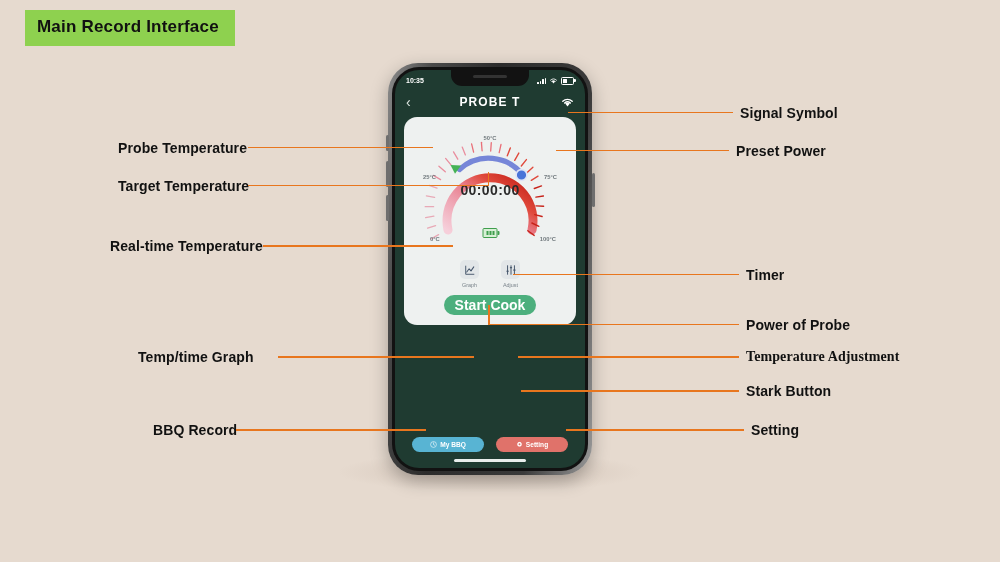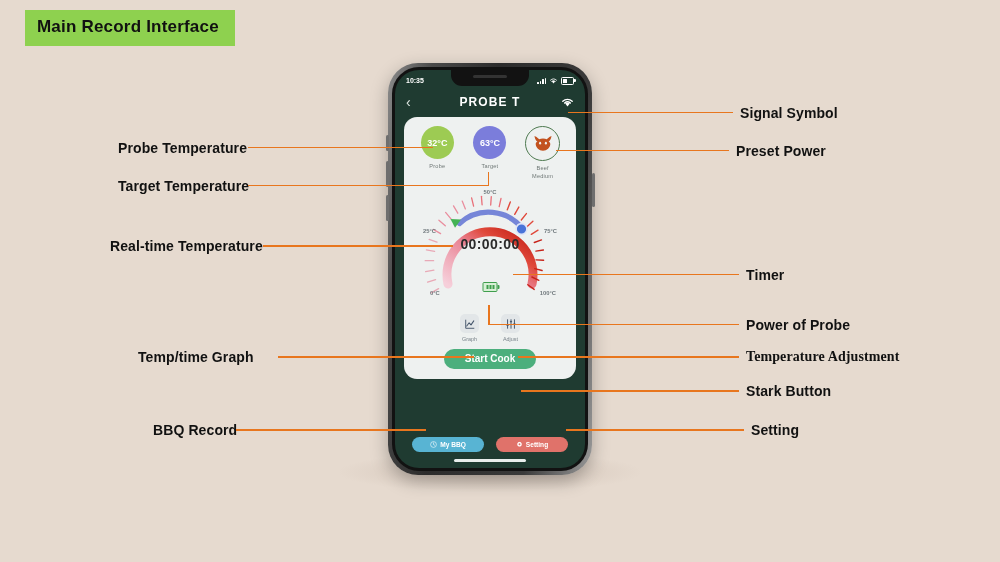--- a/index.html
+++ b/index.html
@@ -130,21 +130,21 @@
   .actionrow{display:flex;justify-content:center;gap:22px;margin-top:2px;}
   .acell{display:flex;flex-direction:column;align-items:center;}
   .abox{
     width:19px;height:19px;border-radius:5px;background:#e2e6e8;
     display:flex;align-items:center;justify-content:center;color:#45566b;
   }
   .alabel{margin-top:2.5px;font-size:5.4px;color:#79838a;}
   .start-btn{
     display:block;margin:7px auto 0 auto;width:92px;height:20px;
     border:none;border-radius:10px;background:#4caf7d;
-    color:#fff;font-size:10px;font-weight:bold;
+    color:#fff;font-size:14px;font-weight:bold;
     font-family:"Liberation Sans", sans-serif;cursor:pointer;
   }
   
   .bottombar{
     position:absolute;left:0;right:0;bottom:16px;
     display:flex;justify-content:center;gap:12px;z-index:8;
   }
   .bbtn{
     width:72px;height:15px;border:none;border-radius:8px;
     display:flex;align-items:center;justify-content:center;gap:3px;
@@ -212,43 +212,20 @@
           <svg width="13" height="10" viewBox="0 0 16 12">
             <path d="M8 11.4 L5.1 7.9 a4.5 4.5 0 0 1 5.8 0 Z" fill="#fff"></path>
             <path d="M2.2 5.0 a8.6 8.6 0 0 1 11.6 0" stroke="#fff" stroke-width="1.7" fill="none" stroke-linecap="round"></path>
             <path d="M4.4 7.2 a5.5 5.5 0 0 1 7.2 0" stroke="#fff" stroke-width="1.6" fill="none" stroke-linecap="round"></path>
           </svg>
         </span>
       </div>
 
       <div class="card">
 
-        <div class="toprow">
-          <div class="tcell">
-            <div class="tcircle probe">32°C</div>
-            <div class="tlabel">Probe</div>
-          </div>
-          <div class="tcell">
-            <div class="tcircle target">63°C</div>
-            <div class="tlabel">Target</div>
-          </div>
-          <div class="tcell">
-            <div class="tcircle food">
-              <svg width="22" height="19" viewBox="0 0 26 22">
-                <path d="M3 2 C3 2 3.6 7.4 6.4 8.6 C5 9.2 4.2 10.6 4.4 12.2 C4.7 15.6 8.2 19.6 13 19.6 C17.8 19.6 21.3 15.6 21.6 12.2 C21.8 10.6 21 9.2 19.6 8.6 C22.4 7.4 23 2 23 2 C23 2 19.6 3.2 17.6 6.1 C16.3 5.4 14.7 5.0 13 5.0 C11.3 5.0 9.7 5.4 8.4 6.1 C6.4 3.2 3 2 3 2 Z" fill="#c2521f"></path>
-                <ellipse cx="9.6" cy="10.6" rx="1.25" ry="1.6" fill="#eef1f0"></ellipse>
-                <ellipse cx="16.4" cy="10.6" rx="1.25" ry="1.6" fill="#eef1f0"></ellipse>
-              </svg>
-            </div>
-            <div class="tlabel">
-              <span>Beef</span><br>
-              <span>Medium</span>
-            </div>
-          </div>
-        </div>
 
         <div class="gaugewrap">
           <svg class="gauge-svg" width="132" height="122" viewBox="0 0 132 122">
             <defs>
               <linearGradient id="arcgrad" x1="0" y1="1" x2="1" y2="0.15">
                 <stop offset="0%" stop-color="#f6cfda"></stop>
                 <stop offset="28%" stop-color="#efa8b6"></stop>
                 <stop offset="52%" stop-color="#e98090"></stop>
                 <stop offset="74%" stop-color="#e04a3c"></stop>
                 <stop offset="100%" stop-color="#c7231a"></stop>

